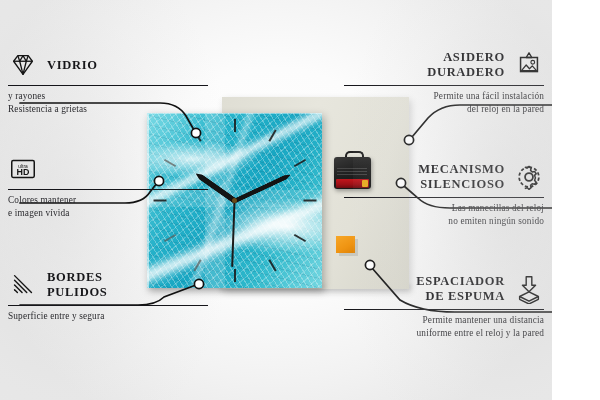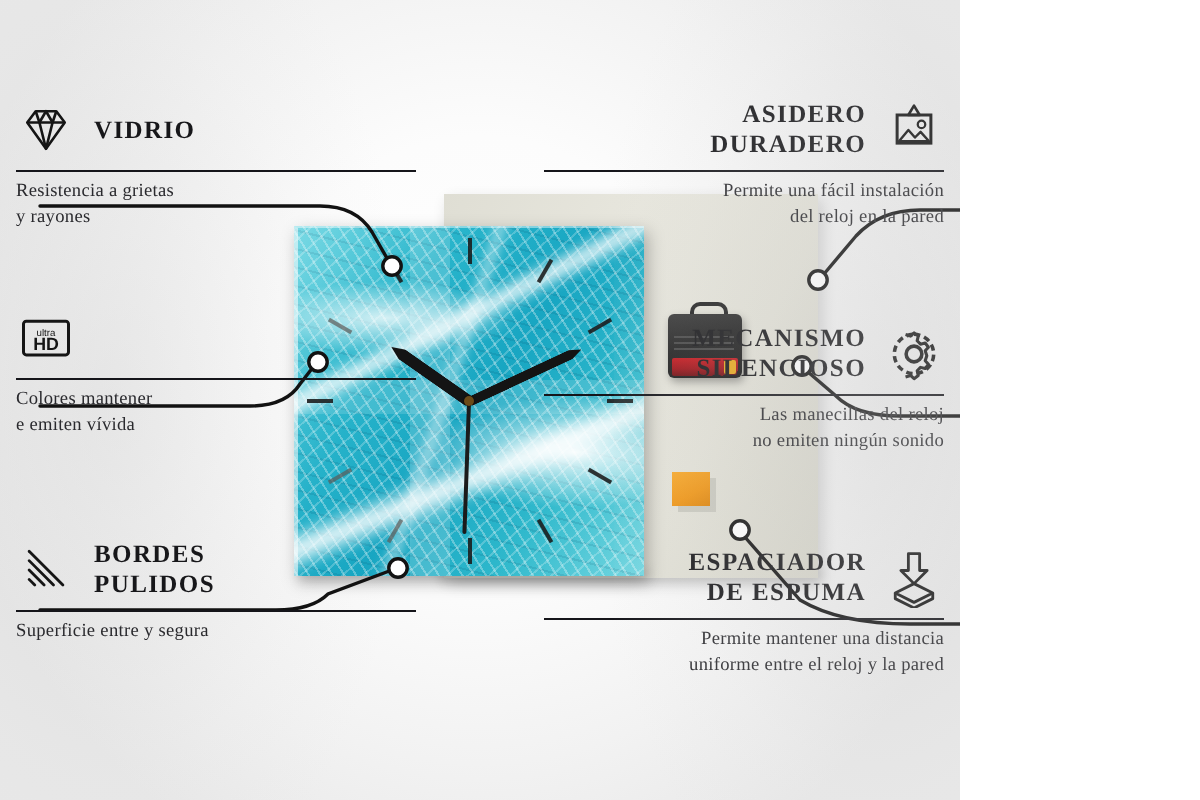--- a/index.html
+++ b/index.html
@@ -2,21 +2,21 @@
 <html><head>
 <meta charset="utf-8">
 <style>
   html, body {
     margin: 0;
     padding: 0;
     background: #ffffff;
   }
   #stage {
     position: relative;
-    width: 480px;
+    width: 552px;
     height: 400px;
     overflow: hidden;
     font-family: "Liberation Serif", serif;
     background:
       radial-gradient(ellipse 55% 70% at 50% 45%, #ffffff 0%, #fcfcfc 40%, #f2f2f2 72%, #e8e8e8 100%),
       linear-gradient(105deg, #e6e6e6 0%, #f4f4f4 18%, #ffffff 42%, #ffffff 60%, #f3f3f3 82%, #e4e4e4 100%);
   }
   #stage::before {
     content: "";
     position: absolute;
@@ -382,37 +382,37 @@
           <path d="M10.5 6 L12.5 12 L16 26 L19.5 12 L21.5 6"></path>
           <path d="M12.5 12 L16 6 L19.5 12"></path>
         </g>
       </svg>
       <div>
         <div class="feat-title">VIDRIO</div>
       </div>
     </div>
     <div class="feat-rule"></div>
     <div class="feat-desc">
+      <div>y rayones</div>
       <div>Resistencia a grietas</div>
-      <div>y rayones</div>
     </div>
   </div>
 
   <div class="feature left" style="top:152px">
     <div class="feat-head">
       <svg class="feat-icon" viewBox="0 0 32 32">
         <rect x="4" y="7" width="24" height="18" rx="1.5" fill="none" stroke="#151515" stroke-width="1.6"></rect>
         <text x="16" y="15" font-family="Liberation Sans, sans-serif" font-size="5.2" text-anchor="middle" fill="#151515">ultra</text>
         <text x="16" y="22.5" font-family="Liberation Sans, sans-serif" font-size="9.5" font-weight="bold" text-anchor="middle" fill="#151515">HD</text>
       </svg>
     </div>
     <div class="feat-rule"></div>
     <div class="feat-desc">
       <div>Colores mantener</div>
-      <div>e emiten vívida</div>
+      <div>e imagen vívida</div>
     </div>
   </div>
 
   <div class="feature left" style="top:268px">
     <div class="feat-head">
       <svg class="feat-icon" viewBox="0 0 32 32">
         <g stroke="#151515" stroke-width="1.5" stroke-linecap="round">
           <path d="M7 6 L25 24"></path>
           <path d="M7 11 L20 24"></path>
           <path d="M7 16 L15 24"></path>

